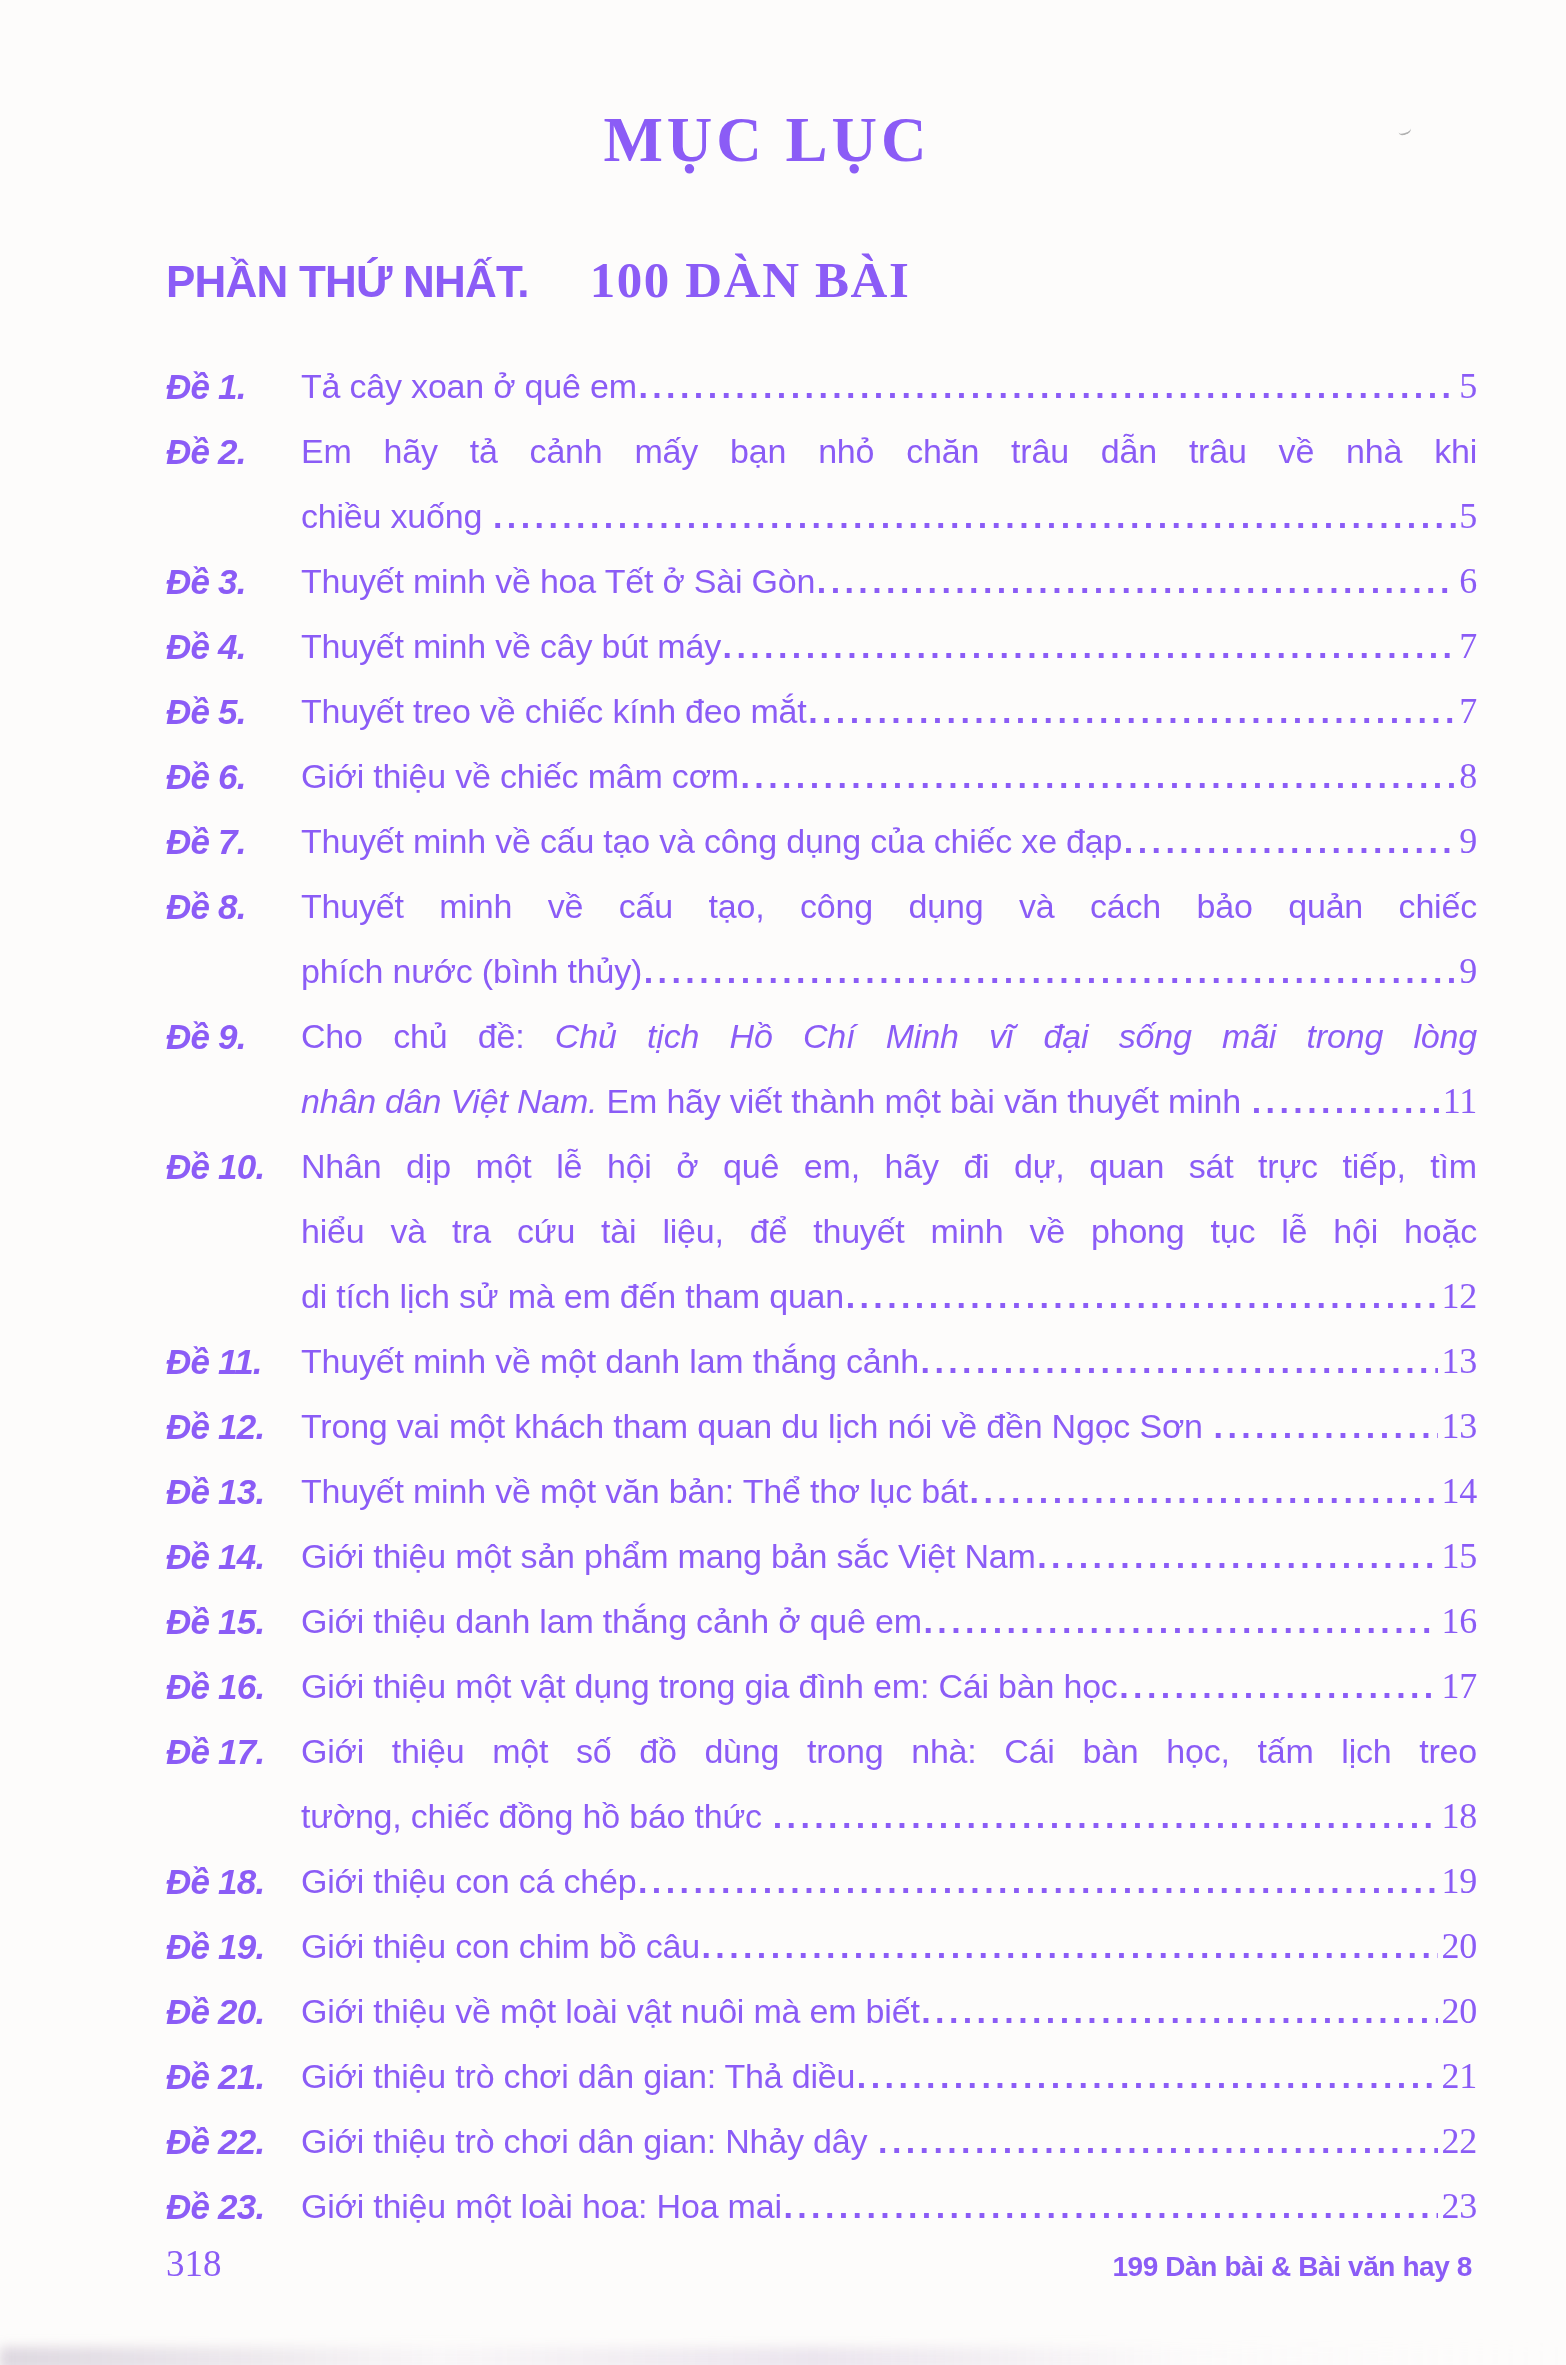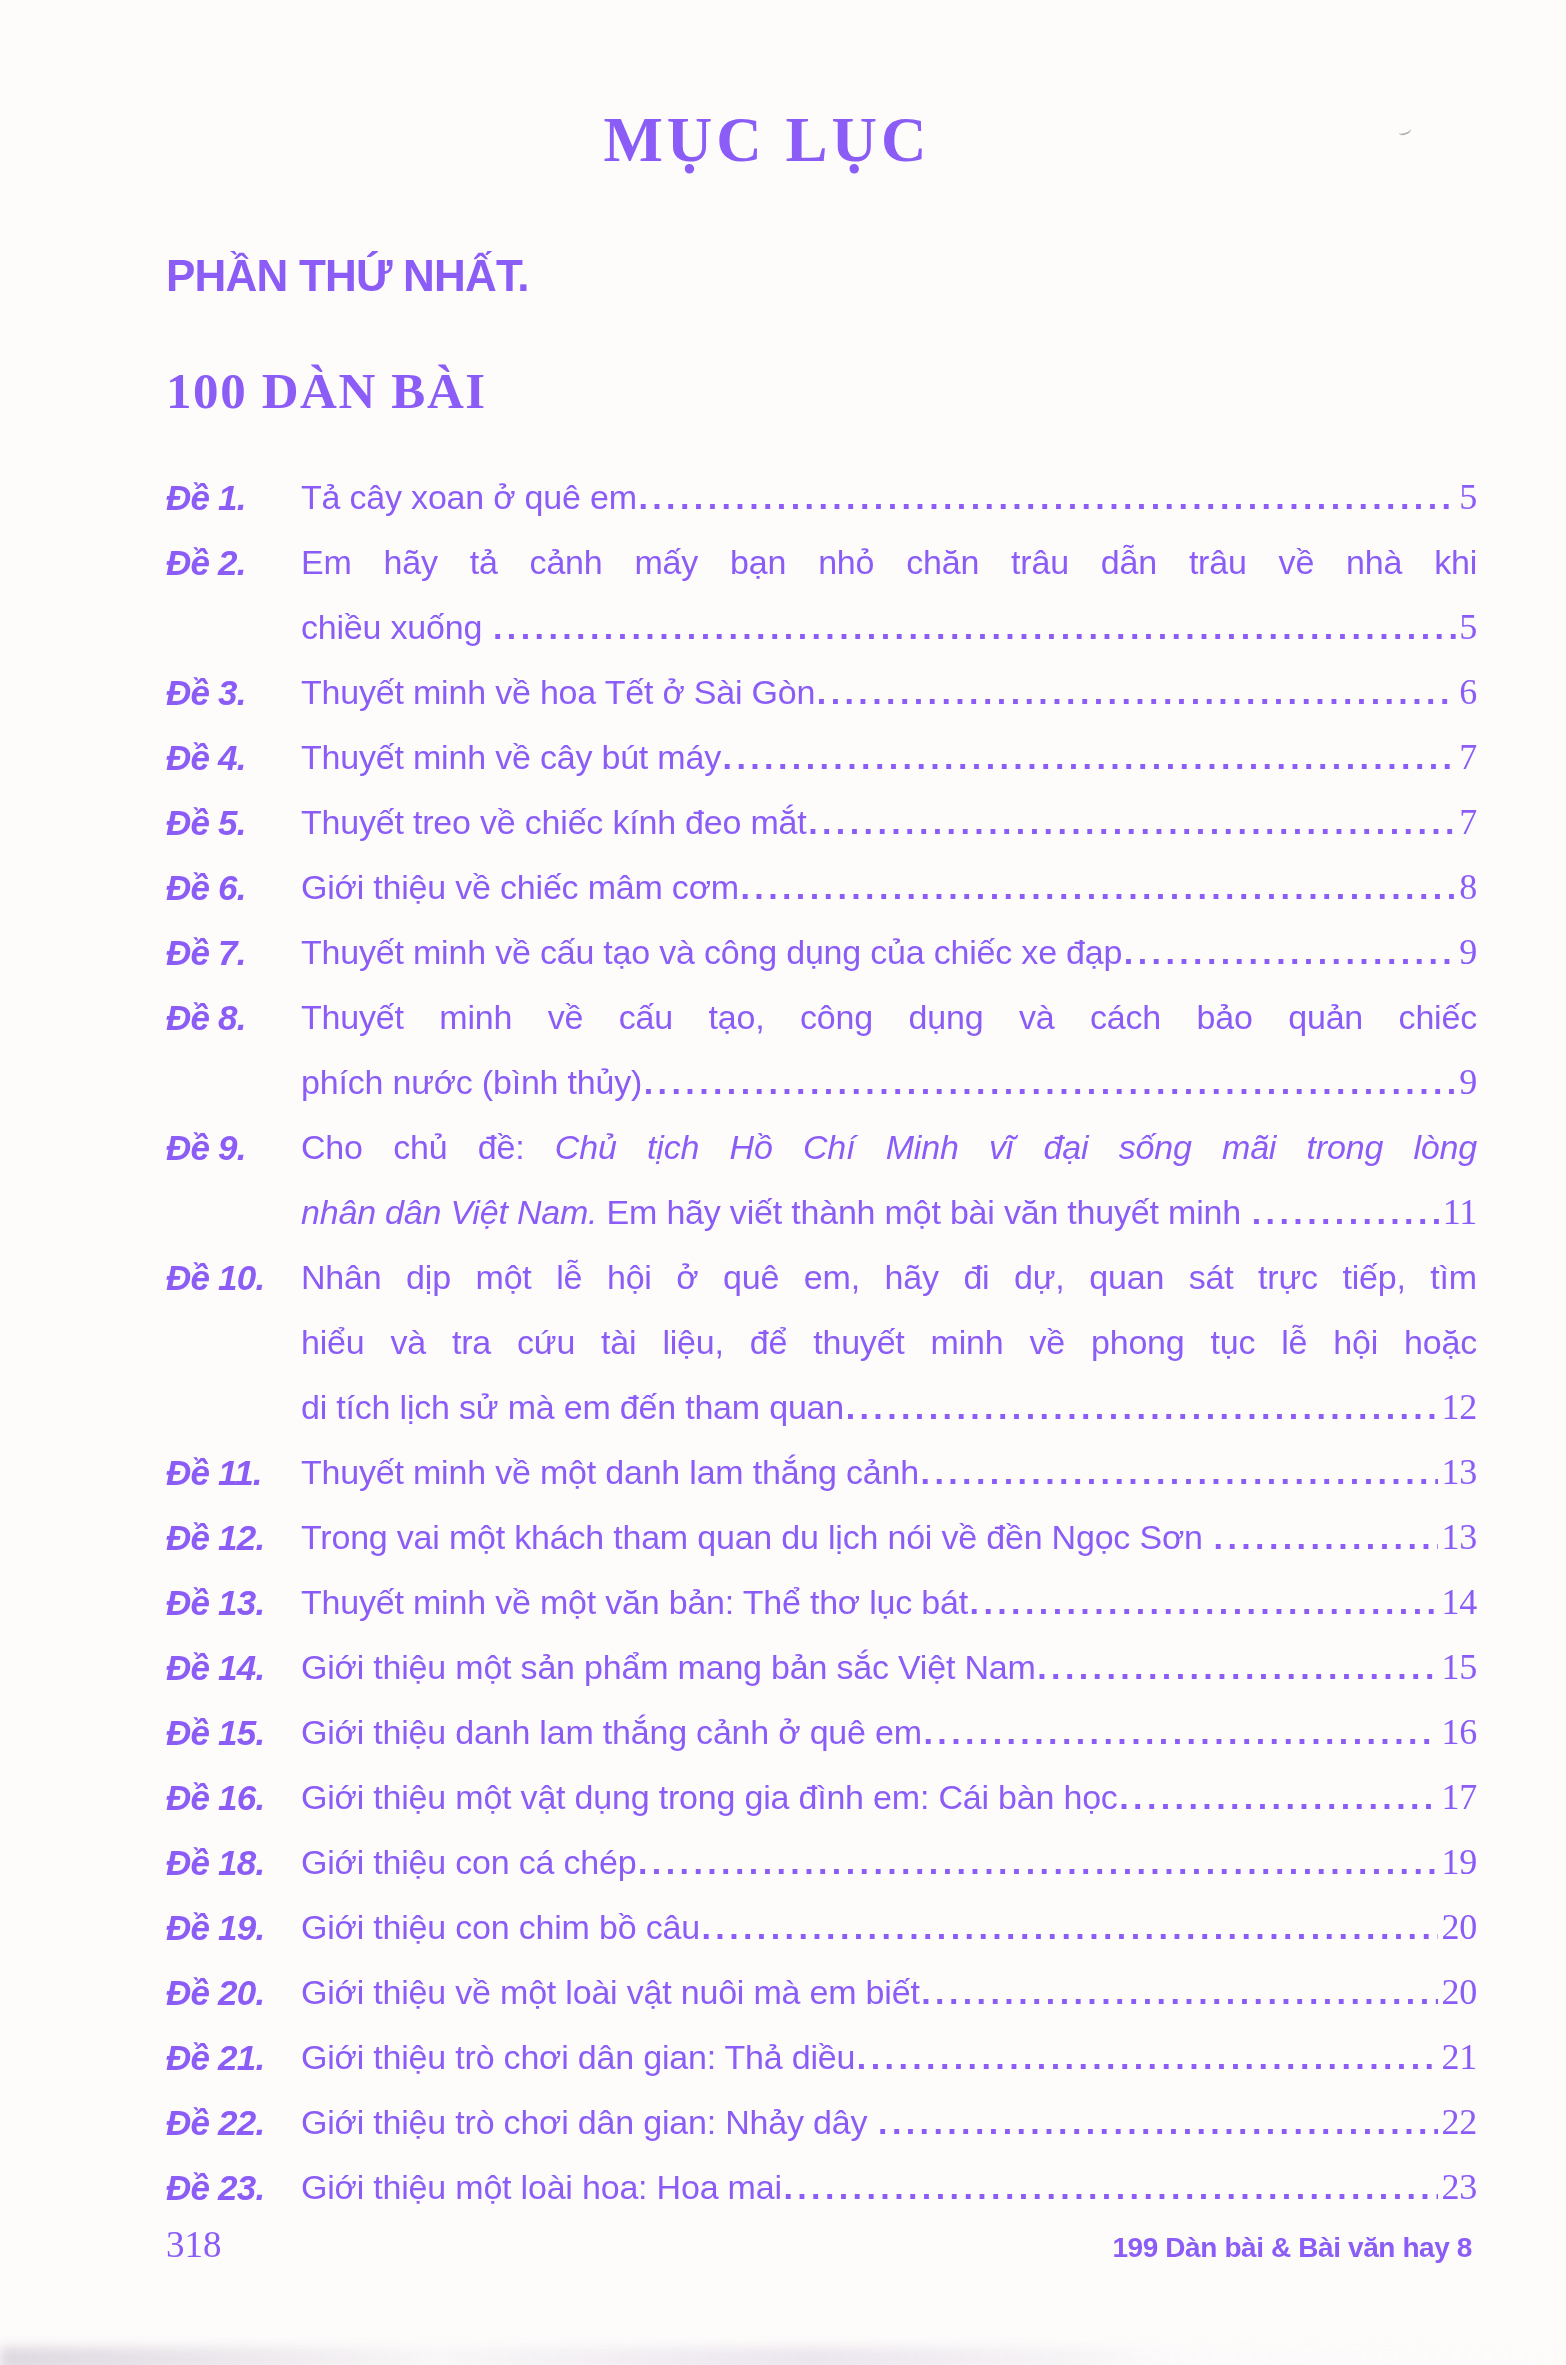--- a/index.html
+++ b/index.html
@@ -42,21 +42,20 @@
     font-weight:bold;
     font-size:63px;
     letter-spacing:4px;
   }
 
   .section-row{
     display:flex; align-items:baseline;
     margin-top:74px;
     padding:0 94px 0 166px;
     gap:61px;
-    flex-direction:column;
   }
   .part-label{
     font-size:44px; font-weight:bold; letter-spacing:-0.8px;
     white-space:nowrap;
   }
   .part-title{
     font-family:"Liberation Serif", serif;
     font-size:51px; font-weight:bold; letter-spacing:1.6px;
     white-space:nowrap;
   }
@@ -269,20 +268,31 @@
         <span class="entry-label">Đề 16.</span>
         <div class="entry-body">
           <div class="body-line last">
             <span class="line-text"><span>Giới thiệu một vật dụng trong gia đình em: Cái bàn học</span></span>
             <span class="dots"></span>
             <span class="pagenum">17</span>
           </div>
         </div>
       </div>
       <div class="entry">
+        <span class="entry-label">Đề 17.</span>
+        <div class="entry-body">
+          <div class="body-line fill"><span class="line-text"><span>Giới thiệu một số đồ dùng trong nhà: Cái bàn học, tấm lịch treo</span></span></div>
+          <div class="body-line last">
+            <span class="line-text"><span>tường, chiếc đồng hồ báo thức </span></span>
+            <span class="dots"></span>
+            <span class="pagenum">18</span>
+          </div>
+        </div>
+      </div>
+      <div class="entry">
         <span class="entry-label">Đề 18.</span>
         <div class="entry-body">
           <div class="body-line last">
             <span class="line-text"><span>Giới thiệu con cá chép</span></span>
             <span class="dots"></span>
             <span class="pagenum">19</span>
           </div>
         </div>
       </div>
       <div class="entry">

